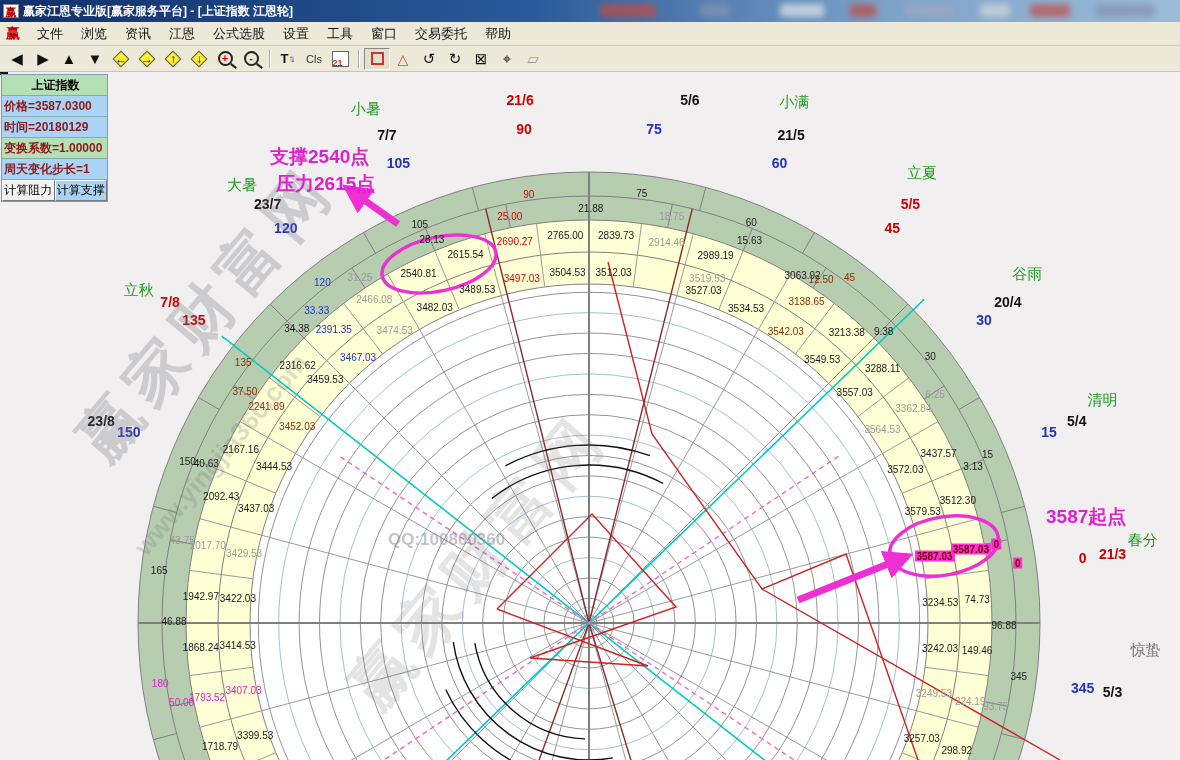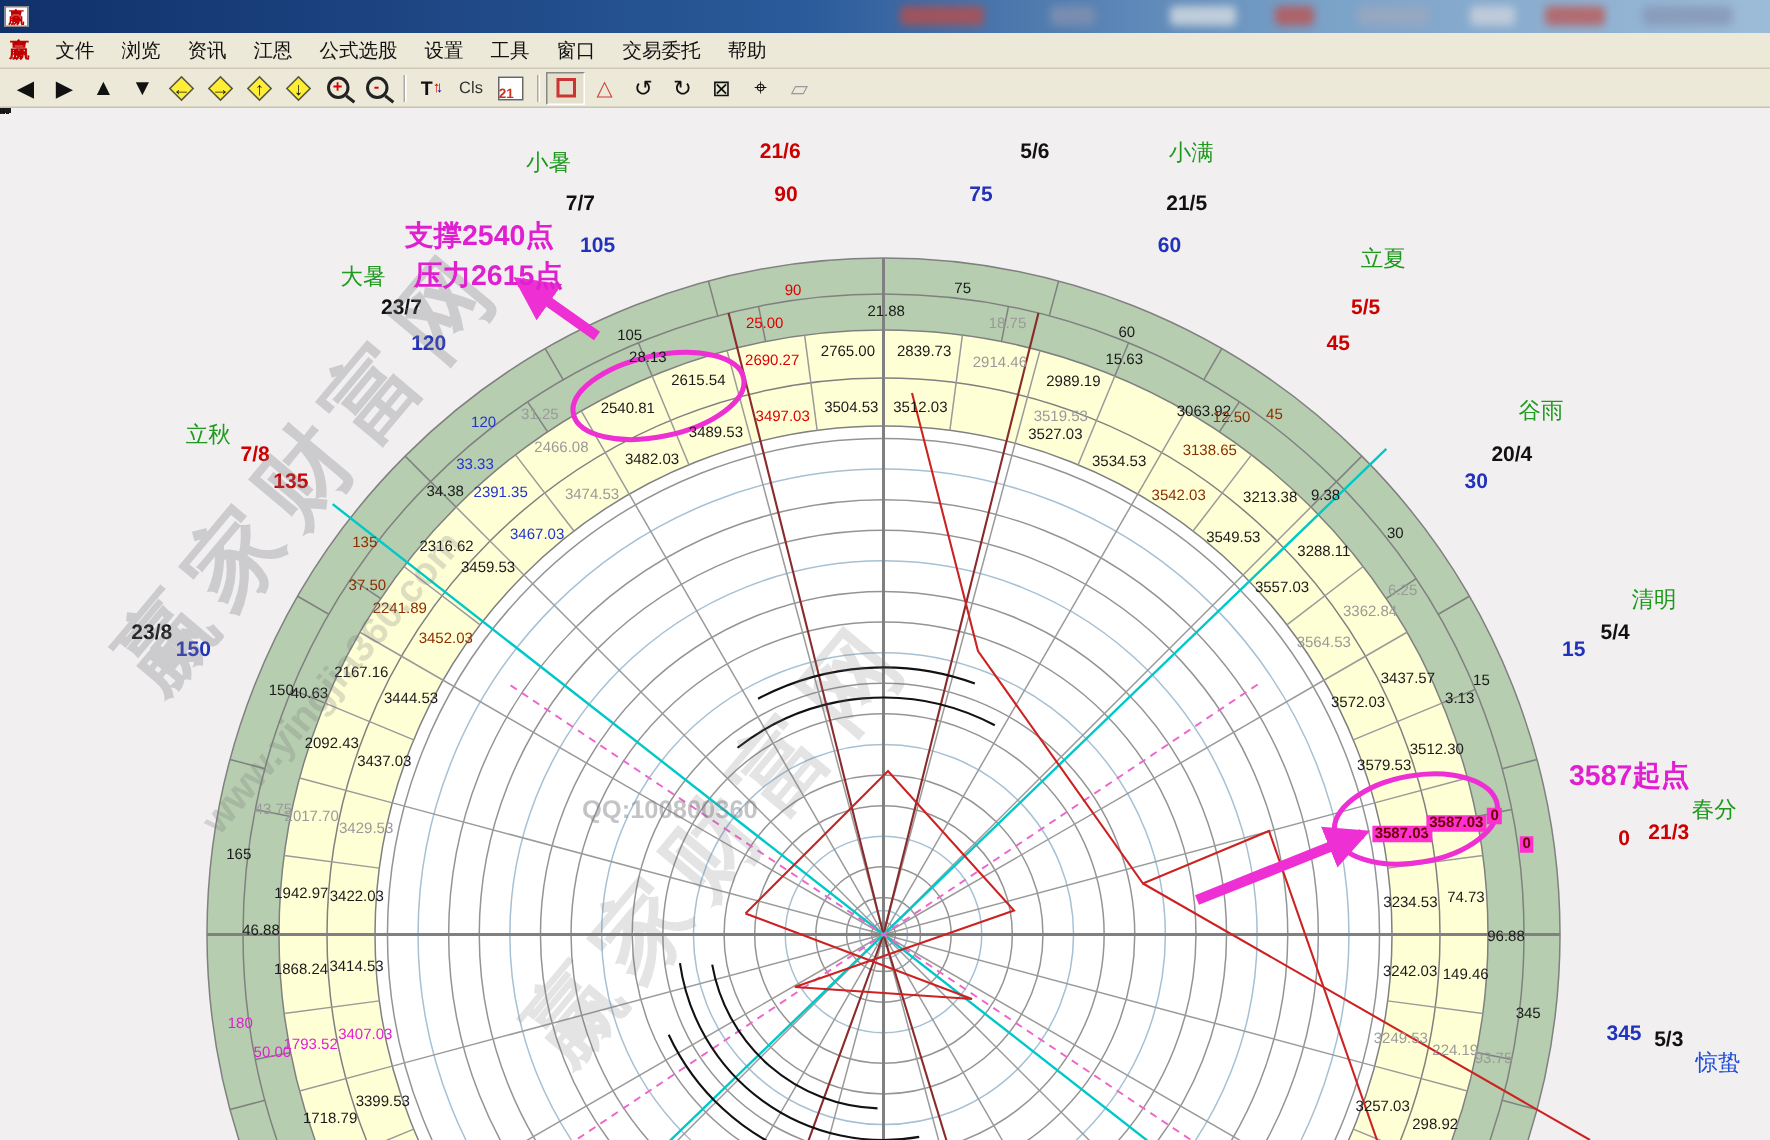--- a/index.html
+++ b/index.html
@@ -79,20 +79,21 @@
 .wm { position:absolute; color:rgba(120,120,125,.30); font-weight:bold; white-space:nowrap;
   z-index:20; pointer-events:none; }
 </style>
 </head>
 <body>
 
 <div id="app">
 
   <div id="titlebar">
     <span class="app-icon">赢</span>
+    <span class="title-text">赢家江恩专业版[赢家服务平台] - [上证指数 江恩轮]</span>
     <span id="blur-holder"></span>
   <div class="blurblob" style="left: 600px; background: rgb(176, 80, 80); width: 56px;"></div>
       <div class="blurblob" style="left: 700px; background: rgb(128, 144, 176); width: 30px;"></div>
       <div class="blurblob" style="left: 780px; background: rgb(208, 216, 224); width: 44px;"></div>
       <div class="blurblob" style="left: 850px; background: rgb(184, 88, 88); width: 26px;"></div>
       <div class="blurblob" style="left: 905px; background: rgb(154, 168, 192); width: 48px;"></div>
       <div class="blurblob" style="left: 980px; background: rgb(200, 208, 220); width: 30px;"></div>
       <div class="blurblob" style="left: 1030px; background: rgb(184, 96, 96); width: 40px;"></div>
       <div class="blurblob" style="left: 1095px; background: rgb(136, 152, 184); width: 60px;"></div>
     </div>
@@ -844,21 +845,32 @@
         <div class="wl wl-outdeg" style="color: rgb(34, 51, 187); left: 285.8px; top: 155.9px;">120</div>
         <div class="wl wl-outdate" style="color: rgb(17, 17, 17); left: 267.6px; top: 132.1px;">23/7</div>
         <div class="wl wl-term" style="color: rgb(31, 154, 31); left: 242px; top: 112.7px;">大暑</div>
         <div class="wl wl-outdeg" style="color: rgb(204, 0, 0); left: 193.9px; top: 247.8px;">135</div>
         <div class="wl wl-outdate" style="color: rgb(204, 0, 0); left: 170.1px; top: 229.6px;">7/8</div>
         <div class="wl wl-term" style="color: rgb(31, 154, 31); left: 138.8px; top: 217.9px;">立秋</div>
         <div class="wl wl-outdeg" style="color: rgb(34, 51, 187); left: 128.9px; top: 360.4px;">150</div>
         <div class="wl wl-outdate" style="color: rgb(17, 17, 17); left: 101.2px; top: 348.9px;">23/8</div>
         <div class="wl wl-outdeg" style="color: rgb(34, 51, 187); left: 1082.7px; top: 616px;">345</div>
         <div class="wl wl-outdate" style="color: rgb(17, 17, 17); left: 1112.5px; top: 619.9px;">5/3</div>
-        <div class="wl wl-term" style="color: #1d4ed8; left: 1145.4px; top: 637px;">惊蛰</div>
+        <div class="wl wl-term" style="color: #737373; left: 1145.4px; top: 578px;">惊蛰</div>
       </div>
 
     <div class="anno-text" style="left:270px; top:72px;">支撑2540点</div>
     <div class="anno-text" style="left:276px; top:99px;">压力2615点</div>
     <div class="anno-text" style="left:1046px; top:432px;">3587起点</div>
 
+    <div id="info-panel">
+      <div class="ip-row ip-title">上证指数</div>
+    <div class="ip-row bg-blue">价格=3587.0300</div>
+        <div class="ip-row bg-blue">时间=20180129</div>
+        <div class="ip-row bg-green">变换系数=1.00000</div>
+        <div class="ip-row bg-blue">周天变化步长=1</div>
+        <div class="ip-buttons">
+          <div class="ip-btn bg-white">计算阻力</div>
+          <div class="ip-btn bg-blue">计算支撑</div>
+        </div>
+      </div>
   </div>
 </div>
 
 </body></html>

